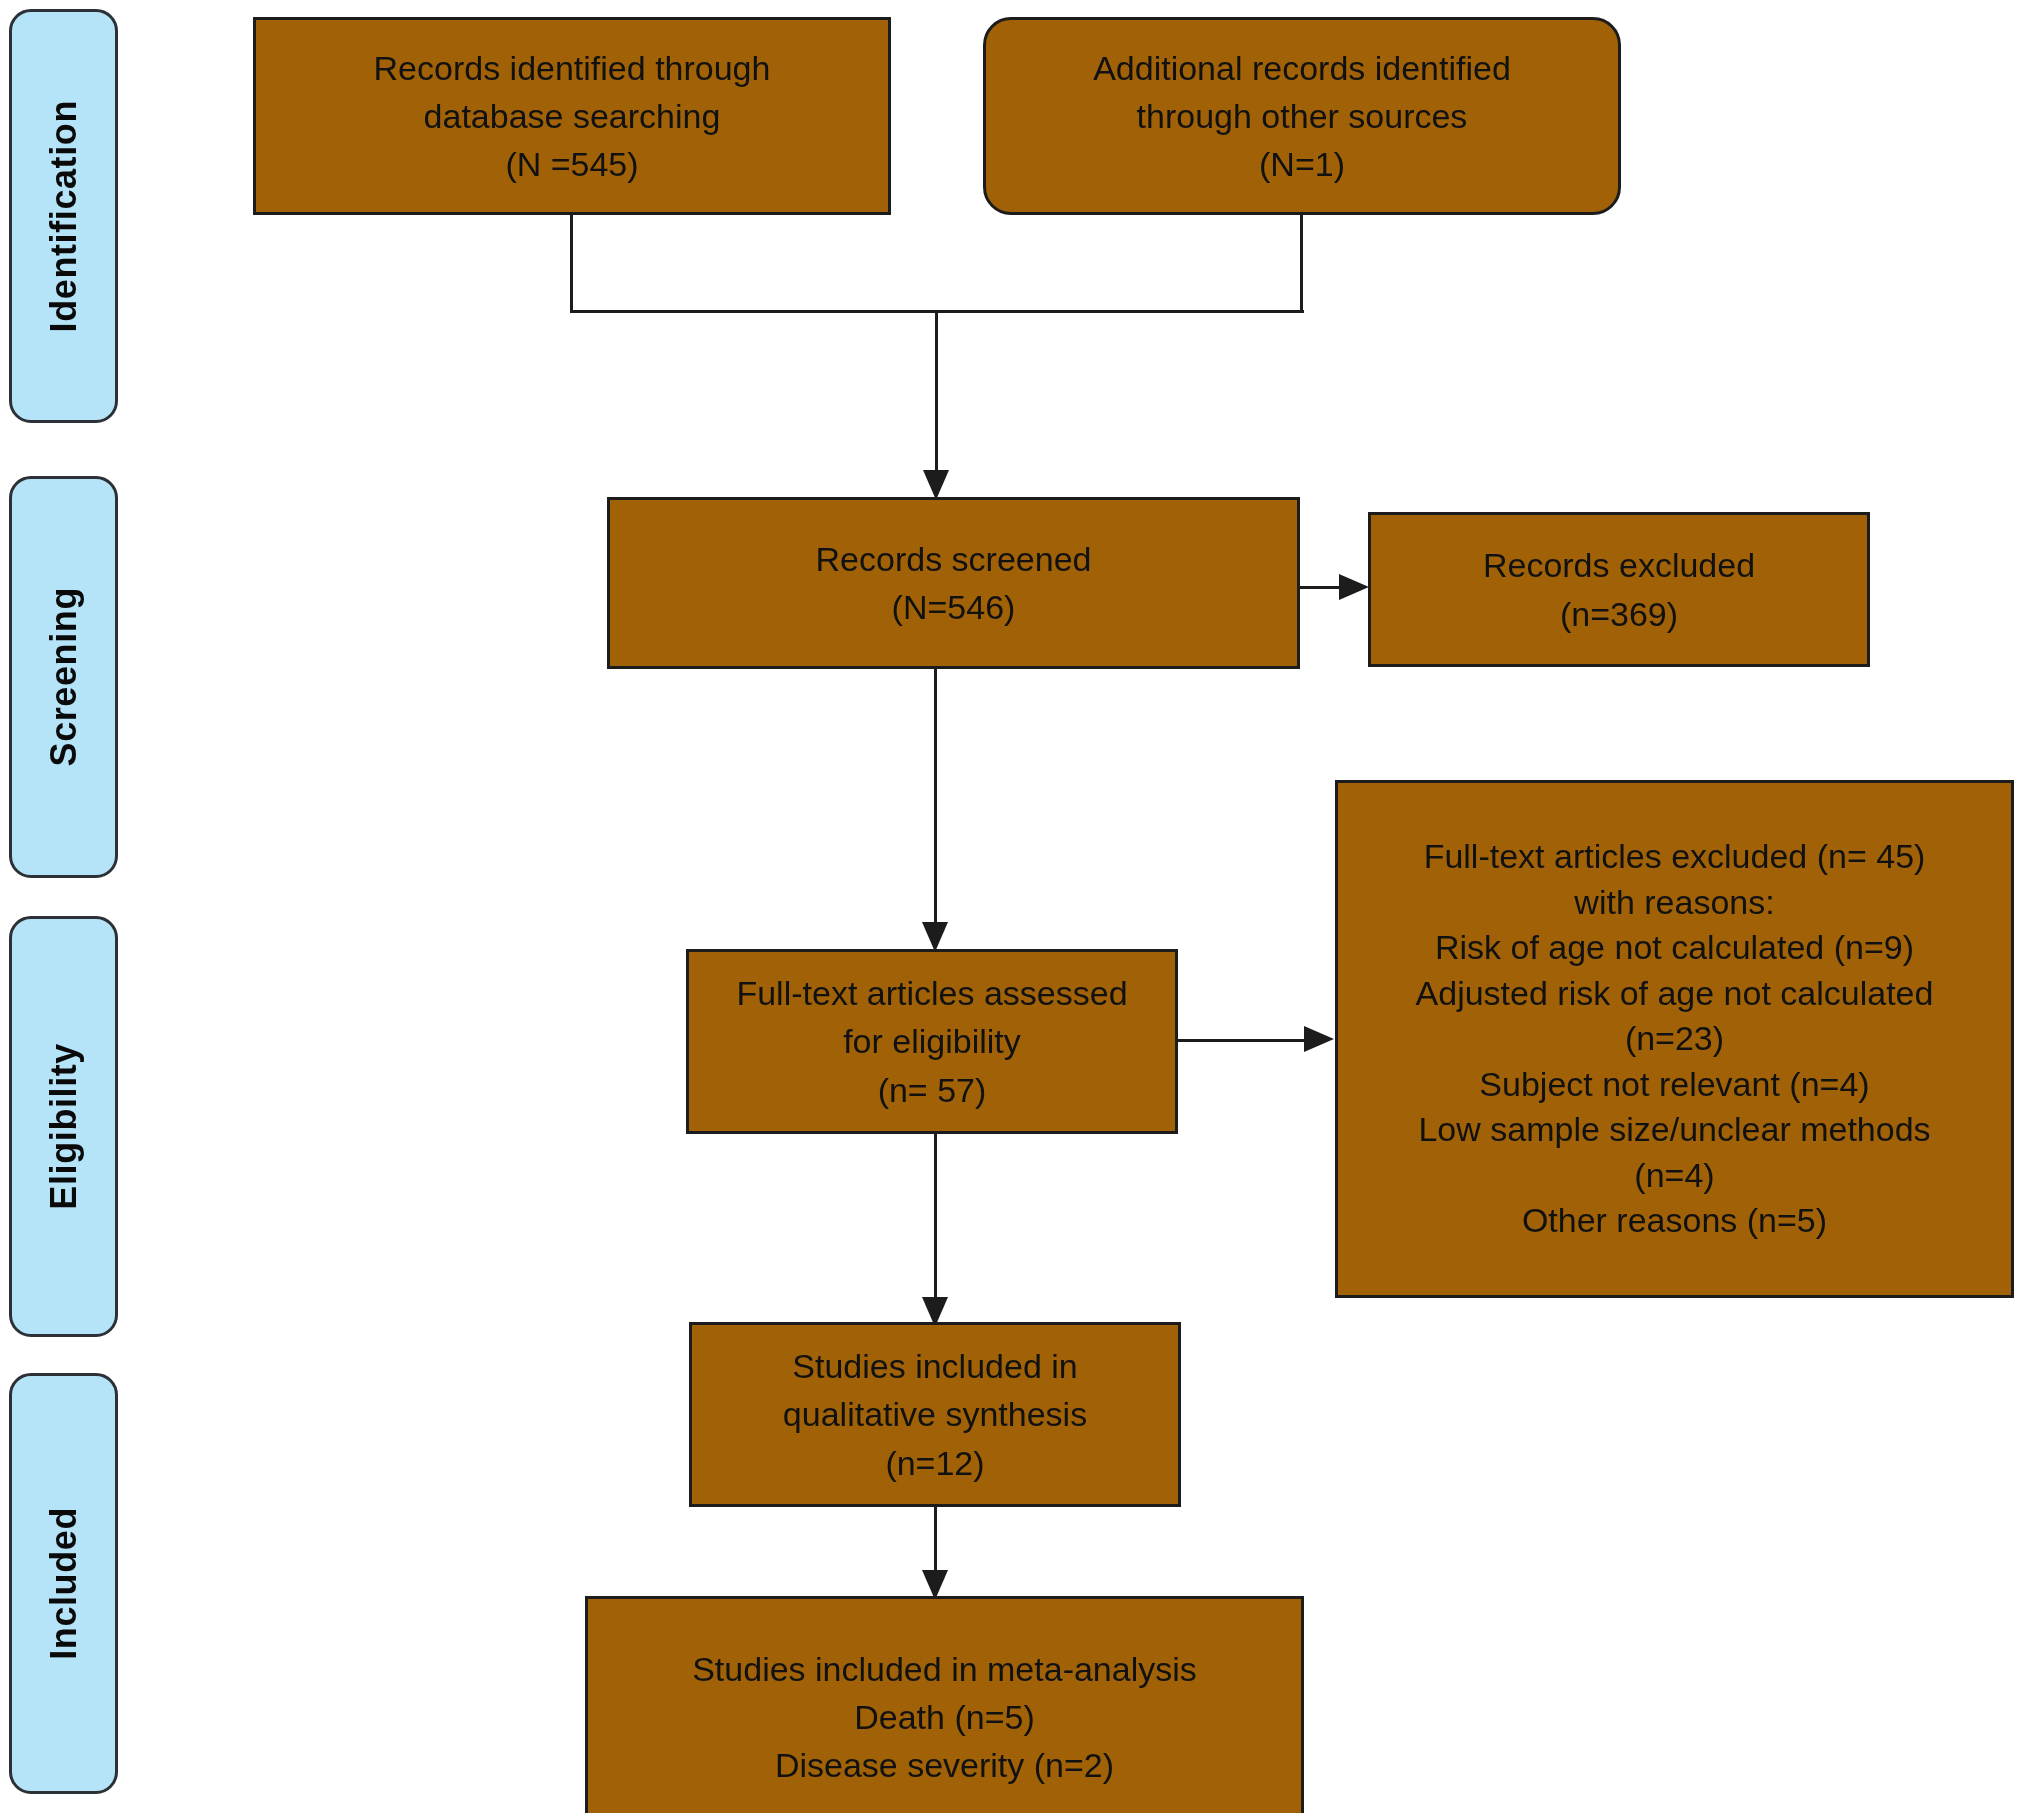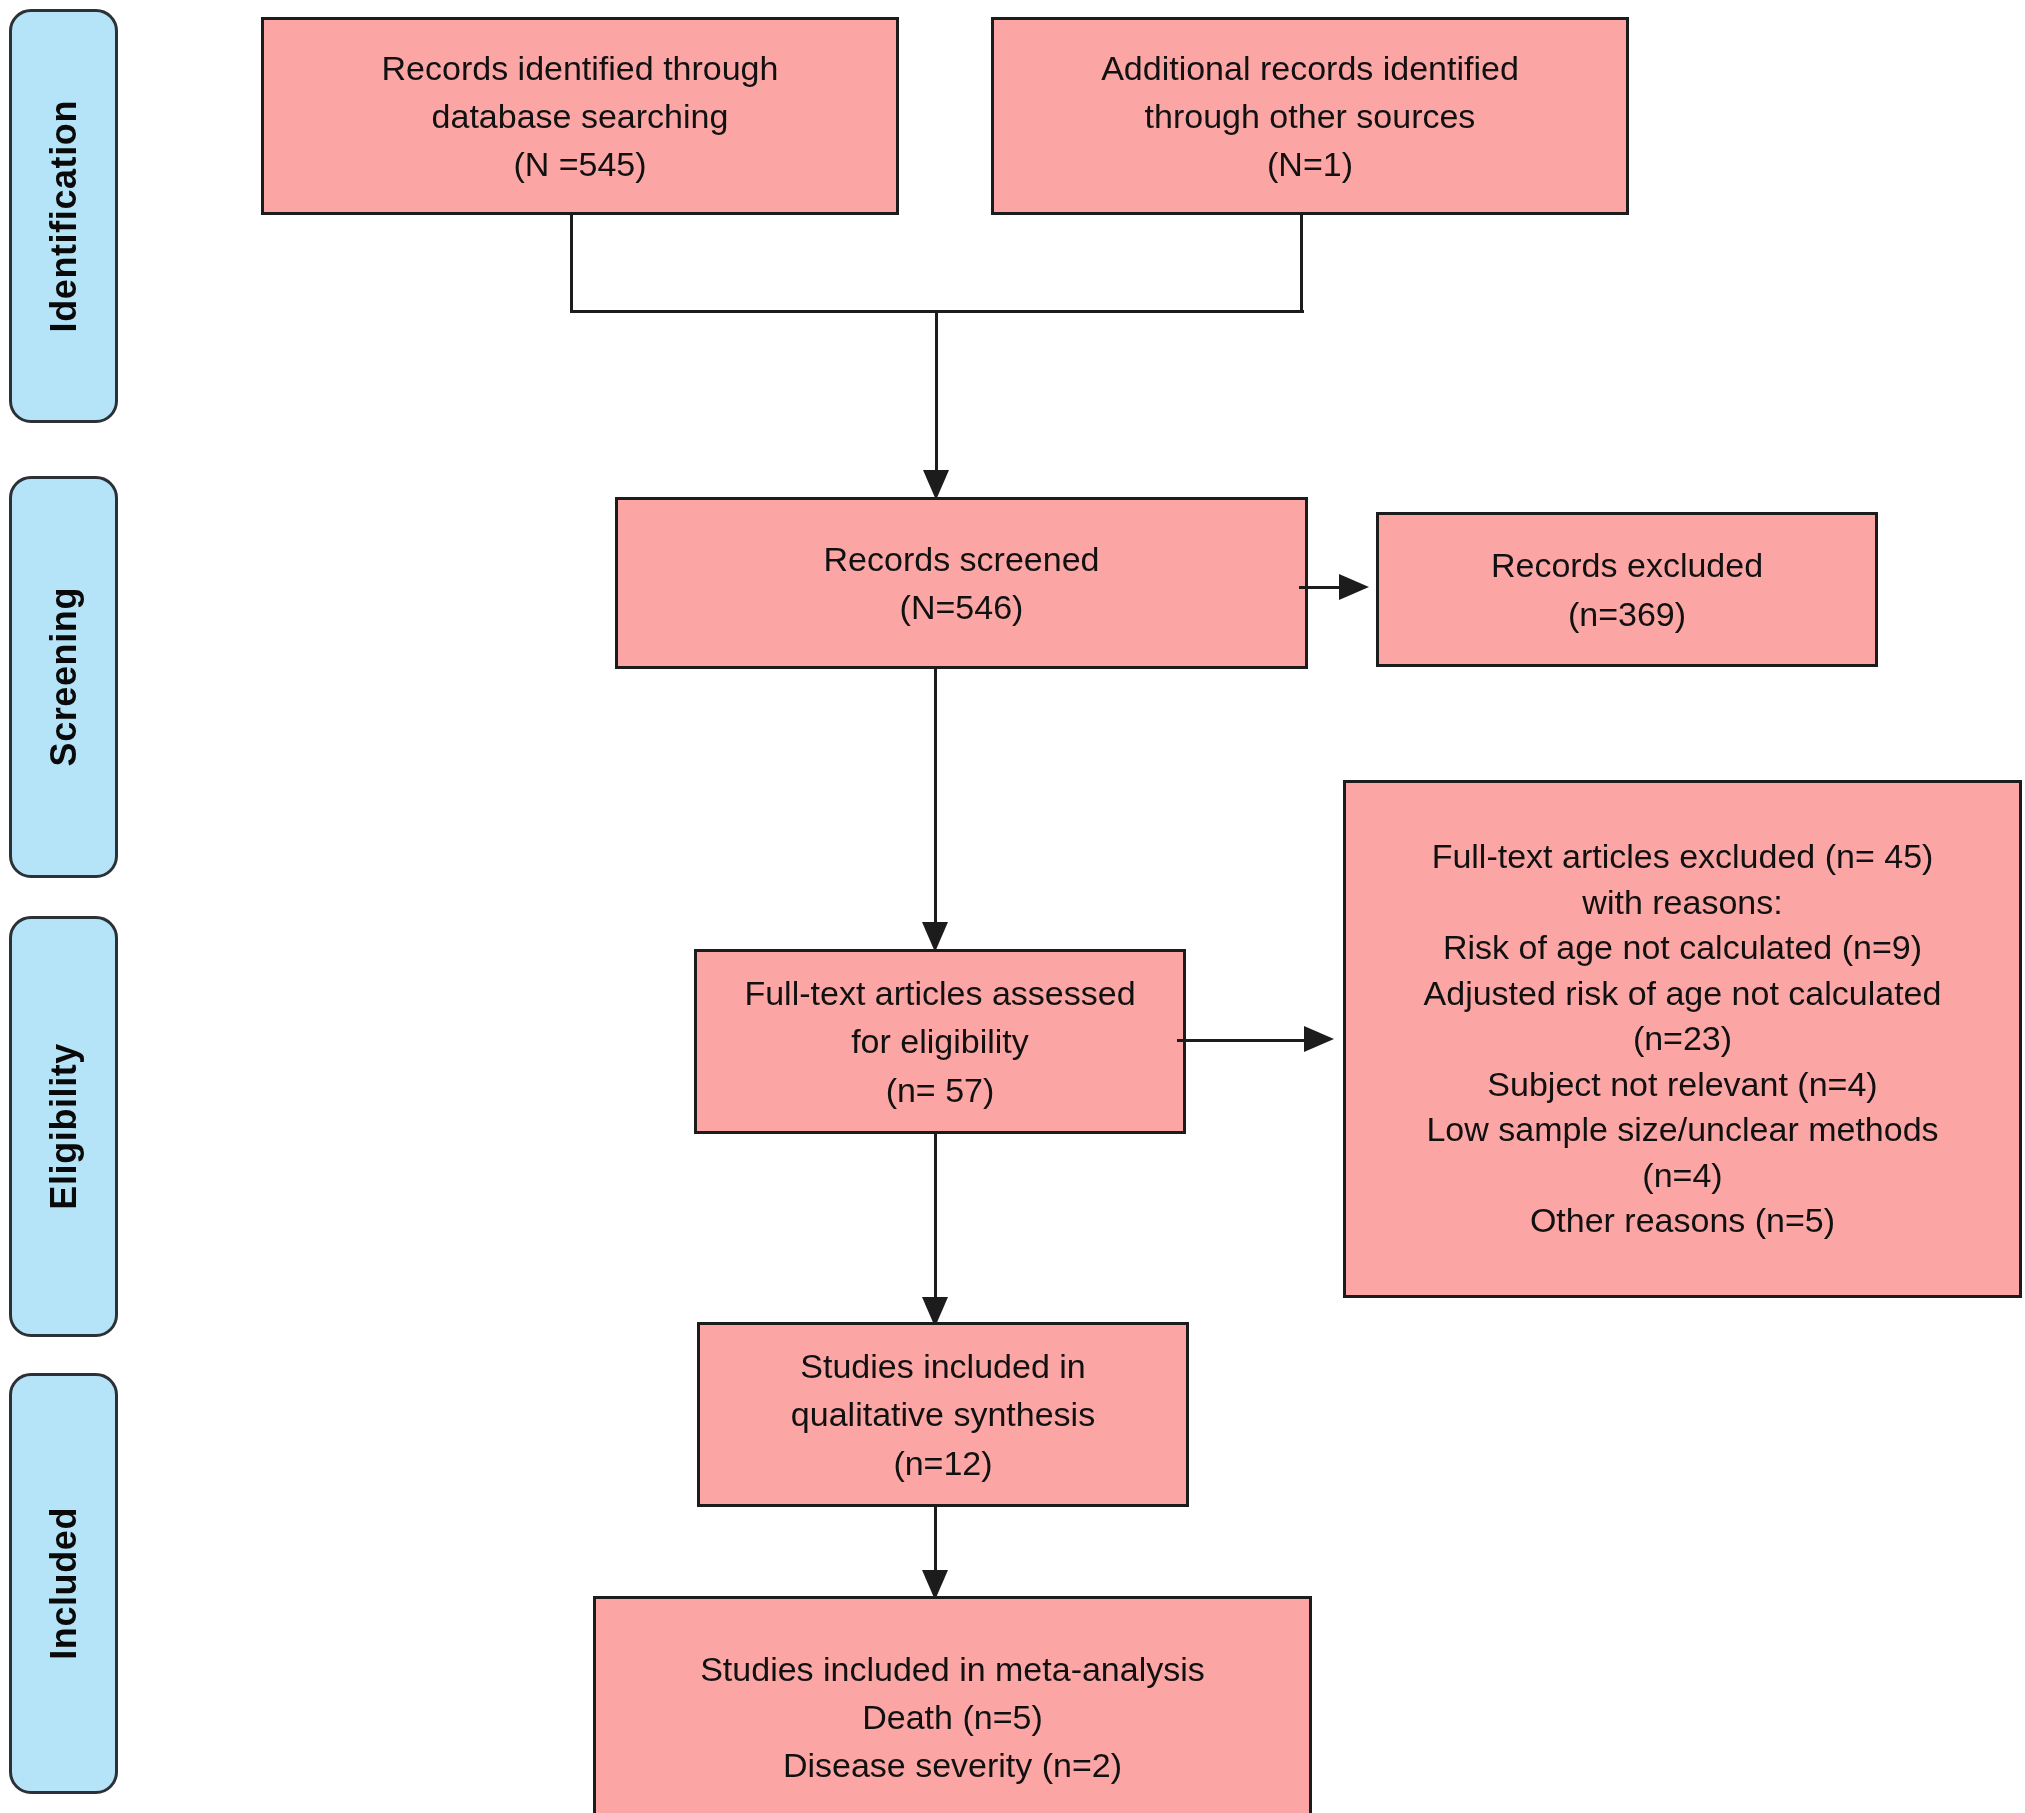--- a/index.html
+++ b/index.html
@@ -36,28 +36,27 @@
     font-size: 36px;
     letter-spacing: 0.6px;
     color: #0a0a0a;
     white-space: nowrap;
     font-family: "Liberation Sans", sans-serif;
   }
 
   
   .flow-box {
     position: absolute;
-    background: #fca5a5;
+    background: #a16207;
     border: 3.2px solid #1c1c1c;
     box-sizing: border-box;
     display: flex;
     align-items: center;
     justify-content: center;
     text-align: center;
-    margin-left: 8px;
   }
   .flow-box .box-text {
     font-size: 34px;
     line-height: 1.42;
     color: #111111;
     padding: 0 11.7px;
     white-space: pre-line;
     font-family: "Liberation Sans", sans-serif;
   }
   .flow-box.dense .box-text {
@@ -108,21 +107,21 @@
   <div class="stage-pill" style="left:9px; top:1373px; width:109px; height:421px;">
     <span class="stage-label">Included</span>
   </div>
 
   <div class="flow-box" style="left:253px; top:17px; width:638px; height:198px;">
     <span class="box-text">Records identified through
 database searching
 (N =545)</span>
   </div>
 
-  <div class="flow-box" style="left:983px; top:17px; width:638px; height:198px;">
+  <div class="flow-box" style="left:983px; top:17px; width:638px; height:198px;border-radius:28px;">
     <span class="box-text">Additional records identified
 through other sources
 (N=1)</span>
   </div>
 
   <div class="conn v" style="left:570px; top:214px; height:97px;"></div>
   <div class="conn v" style="left:1300px; top:214px; height:97px;"></div>
   <div class="conn h" style="left:570px; top:310px; width:734px;"></div>
   <div class="conn v" style="left:935px; top:310px; height:162px;"></div>
   <div class="arrowhead-down" style="left:923px; top:470px;"></div>

